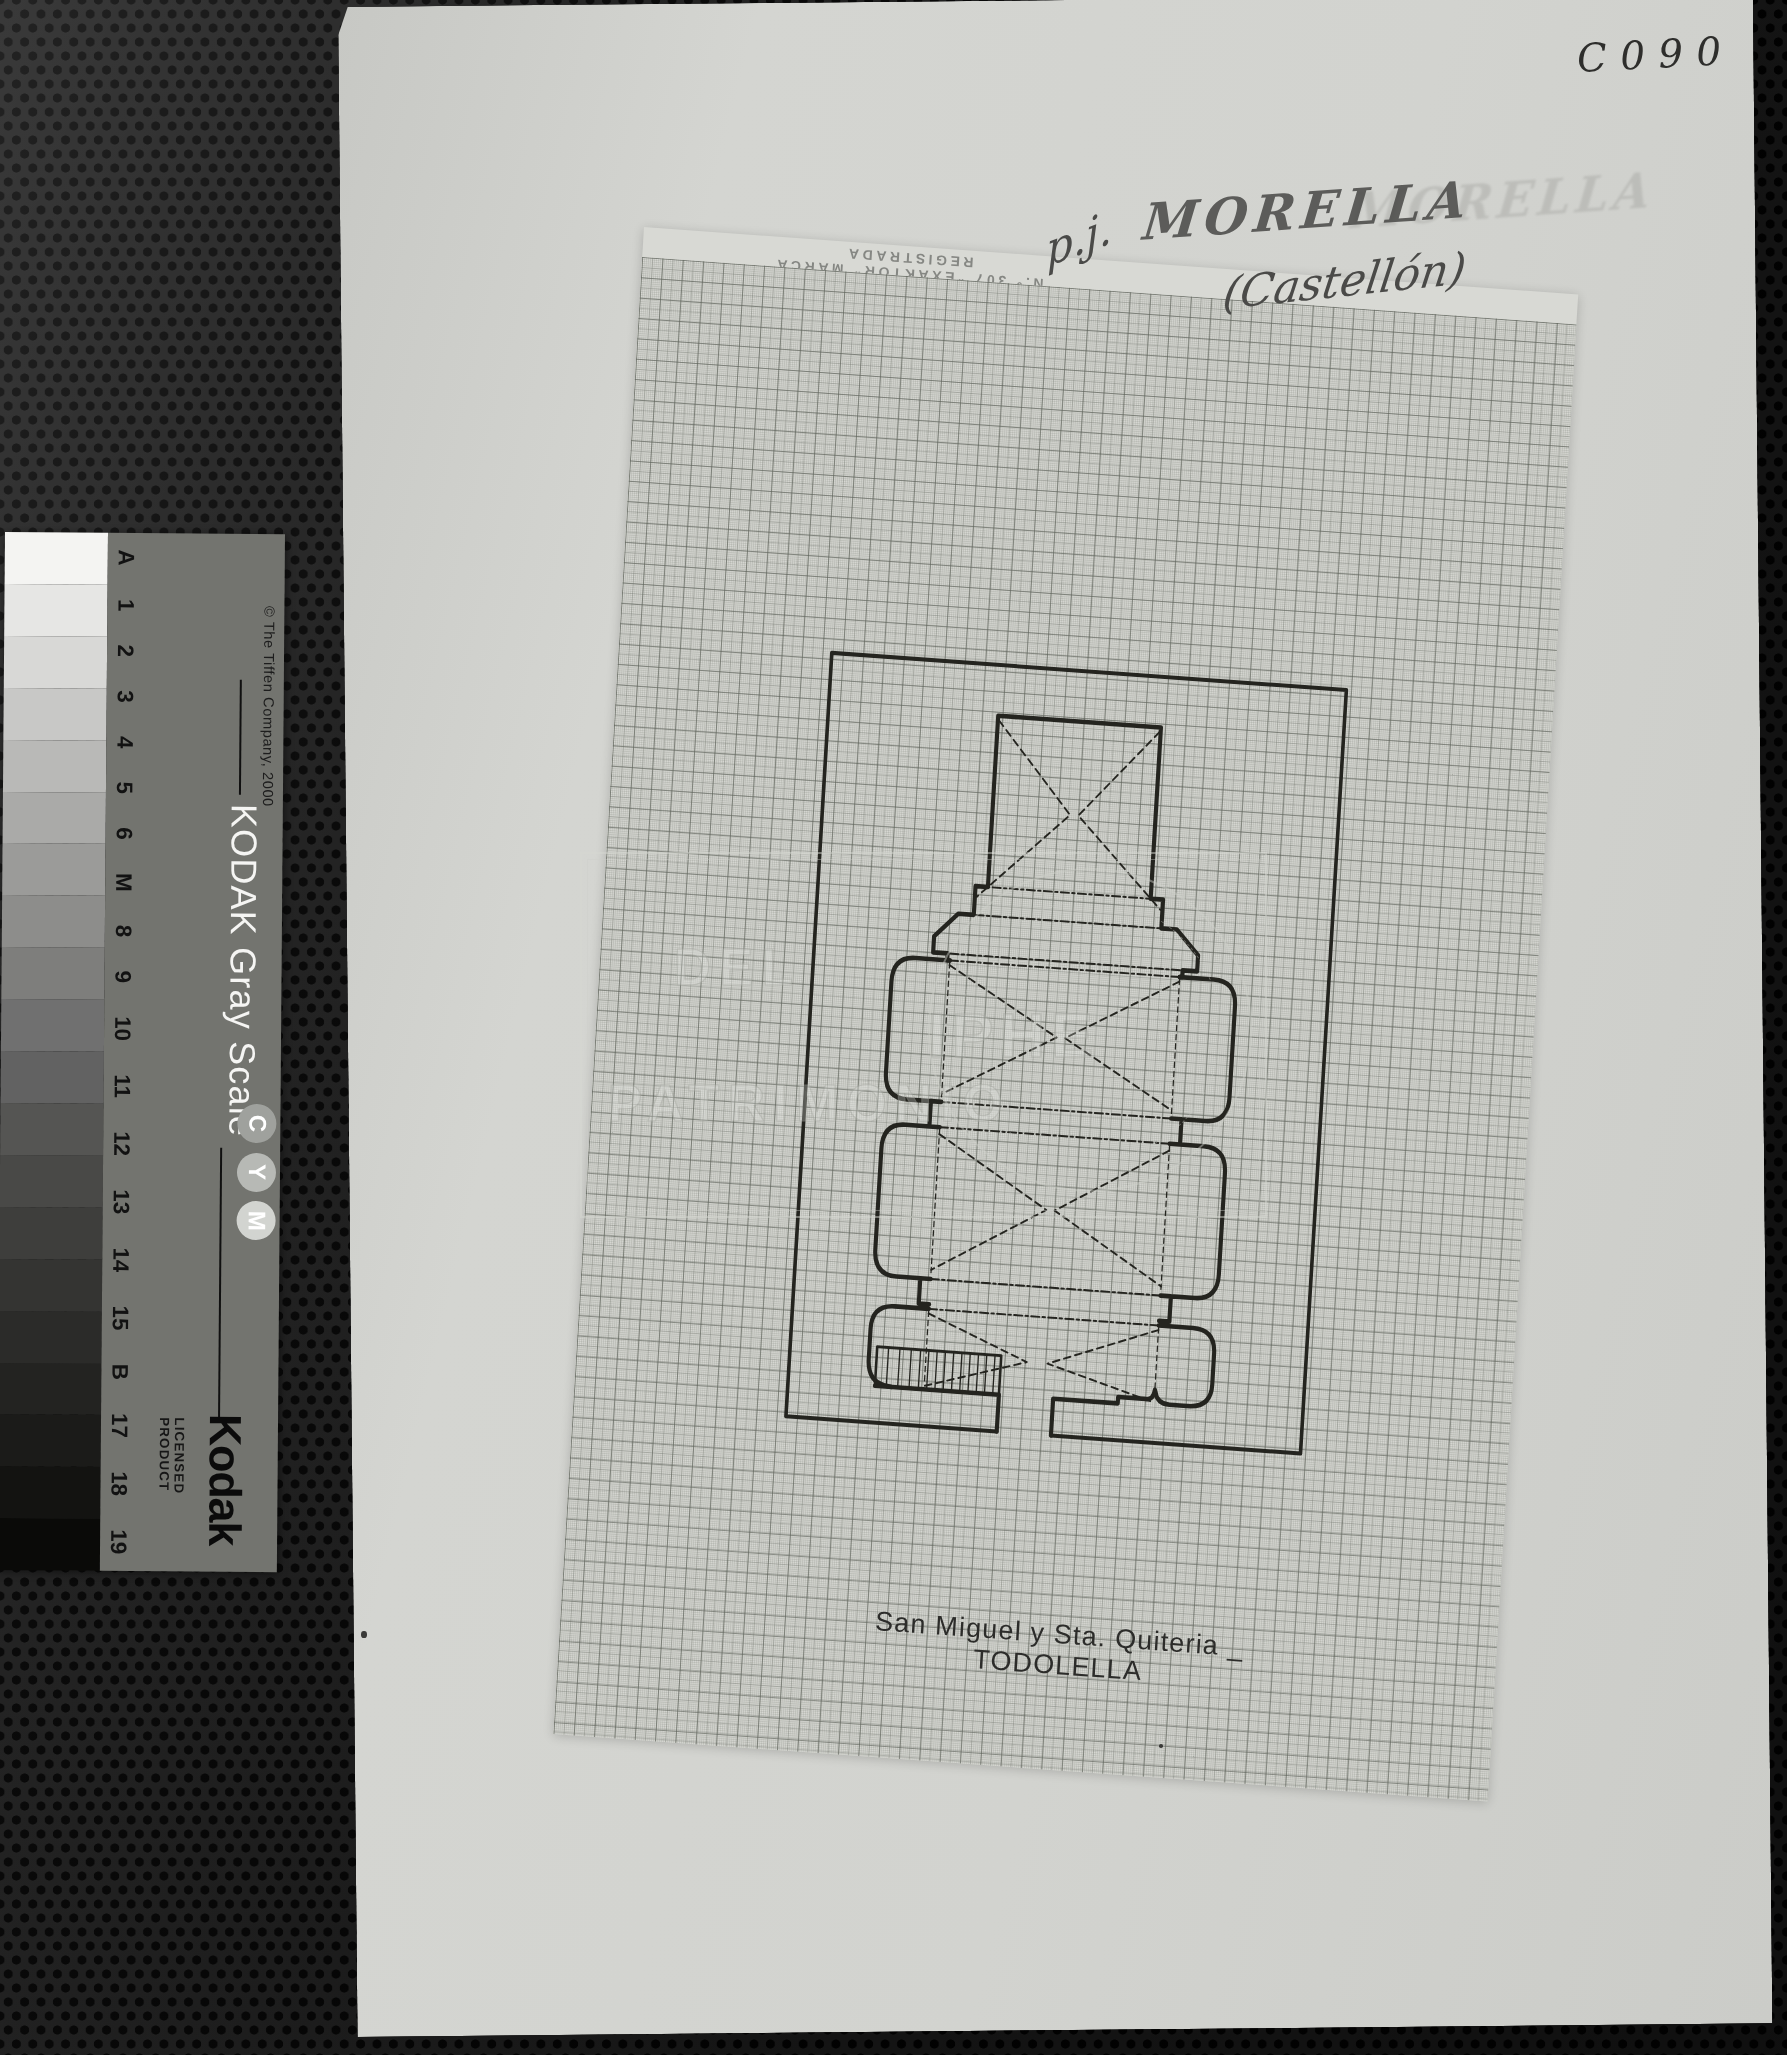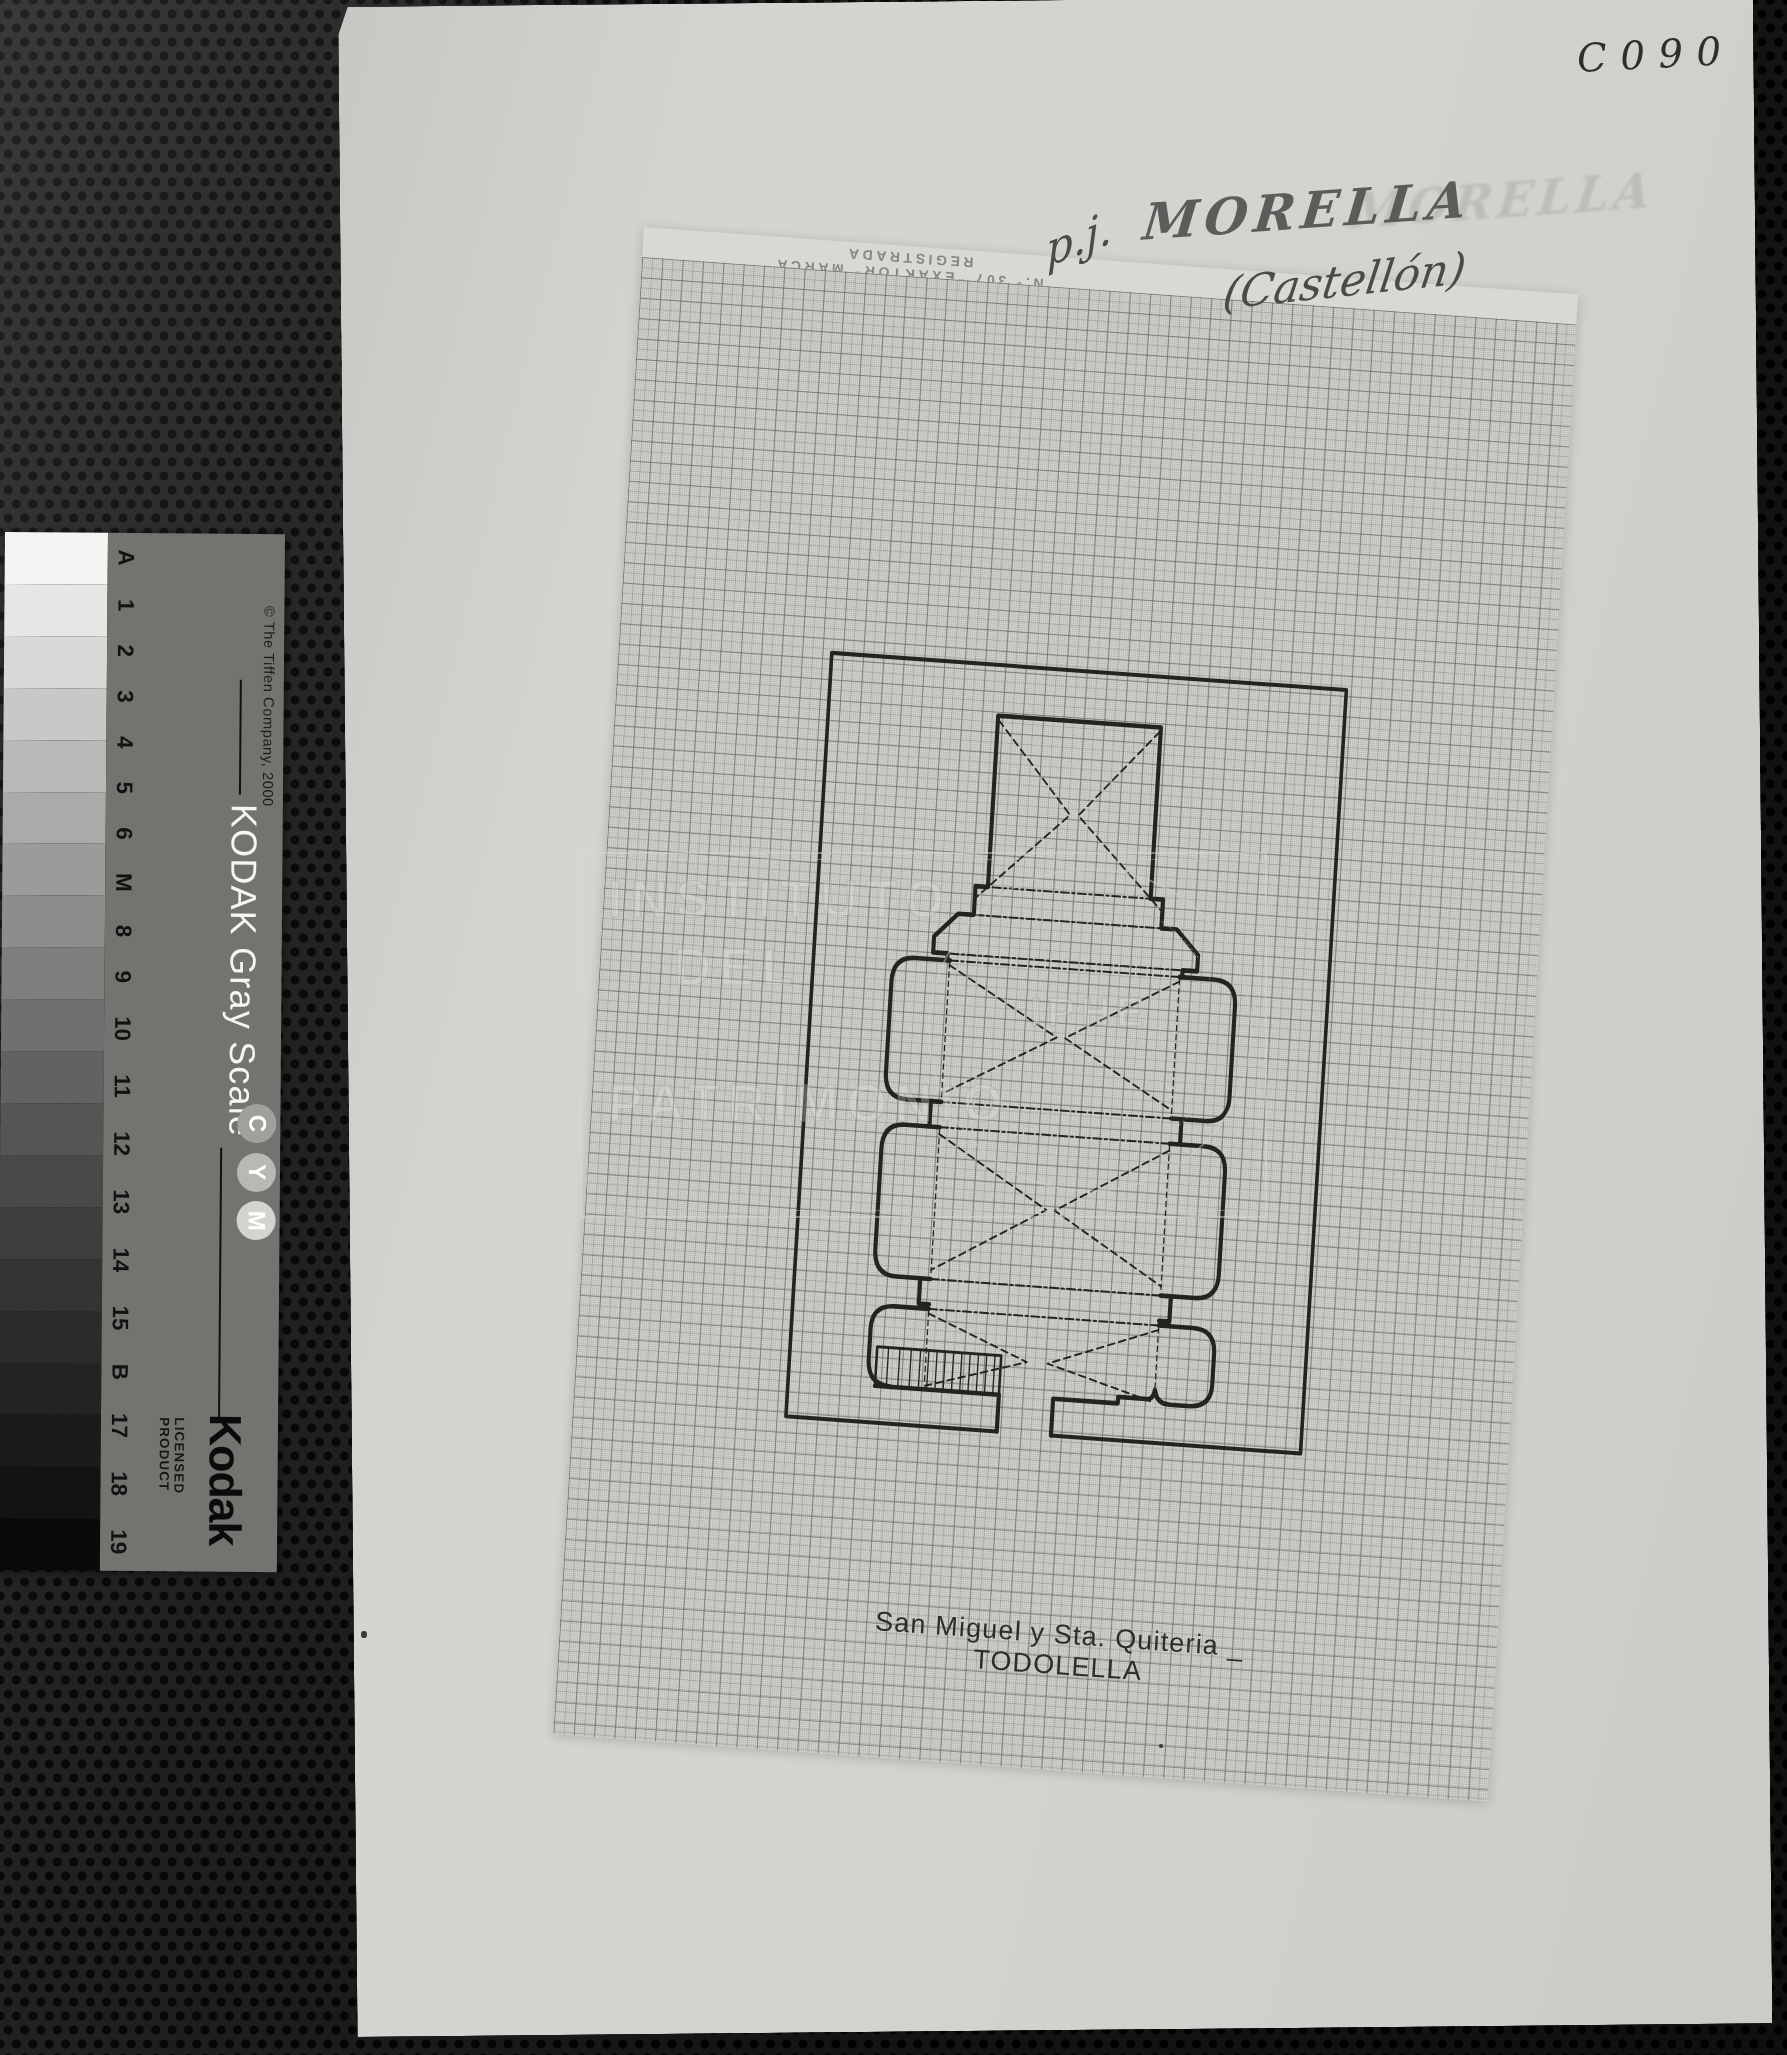--- a/index.html
+++ b/index.html
@@ -63,22 +63,22 @@
 
   
   .watermark{position:absolute;left:580px;top:852px;width:687px;height:366px;opacity:.5;pointer-events:none;}
   .wm-frame{position:absolute;inset:0;border:2.4px solid rgba(214,216,210,.95);}
   .wm-frame-inner{position:absolute;inset:7.3px;border:1.2px solid rgba(206,208,202,.8);}
   .wm-word{position:absolute;font-weight:bold;letter-spacing:8.5px;color:rgba(230,231,227,.55);
     -webkit-text-stroke:1.2px rgba(168,171,164,.9);font-size:51px;}
   .wm-seal{position:absolute;left:928px;top:868px;width:324px;height:324px;opacity:.5;pointer-events:none;}
   .wm-ring-outer{position:absolute;inset:0;border-radius:50%;border:2.4px solid rgba(206,208,202,.9);}
   .wm-ring-inner{position:absolute;inset:31.5px;border-radius:50%;border:1.8px dashed rgba(200,202,196,.85);}
-  .wm-seal-text{position:absolute;left:0;top:121px;width:324px;text-align:center;
-    font-size:41px;font-weight:bold;letter-spacing:6px;color:rgba(230,231,227,.5);
+  .wm-seal-text{position:absolute;left:0;top:131px;width:324px;
+    font-size:63px;font-weight:bold;letter-spacing:6px;color:rgba(230,231,227,.5);
     -webkit-text-stroke:1.5px rgba(168,171,164,.9);}
 
   
   .hand{position:absolute;color:#3c3c3a;font-style:italic;font-family:"DejaVu Serif",serif;}
   .hw-code{left:1577px;top:31.5px;font-size:39px;letter-spacing:13.3px;transform:rotate(-3deg);color:#2e2e2c;}
   .hw-pj{left:1044px;top:213px;font-size:44px;transform:rotate(-20deg) skewX(-18deg);color:#4a4a48;}
   .hw-place{left:1143px;top:181px;font-size:50px;font-weight:bold;letter-spacing:6px;
     transform:rotate(-4deg) skewX(-10deg);color:#4c4c4a;opacity:.88;}
   .hw-ghost{left:1351px;top:173px;font-size:47px;font-weight:bold;letter-spacing:4.9px;
     transform:rotate(-4deg) skewX(-10deg);color:#8a8a86;opacity:.28;filter:blur(1.2px);}
@@ -201,21 +201,20 @@
              M770,566 V802 M770,856 V1112 M770,1172 V1278"></path>
       </g>
     </svg>
 
     <div class="plan-title">San Miguel y Sta. Quiteria _ TODOLELLA</div>
   </div>
 
   <div class="watermark">
     <div class="wm-frame"></div>
     <div class="wm-frame-inner"></div>
-    <div class="wm-word" style="left:28px;top:18px">INSTITUTO</div>
     <div class="wm-word" style="left:94px;top:86px">DEL</div>
     <div class="wm-word" style="left:28px;top:222px">PATRIMONIO</div>
   </div>
   <div class="wm-seal">
     <div class="wm-ring-outer"></div>
     <div class="wm-ring-inner"></div>
     <div class="wm-seal-text">IPHE</div>
   </div>
 
   <div class="hand hw-code">C090</div>

